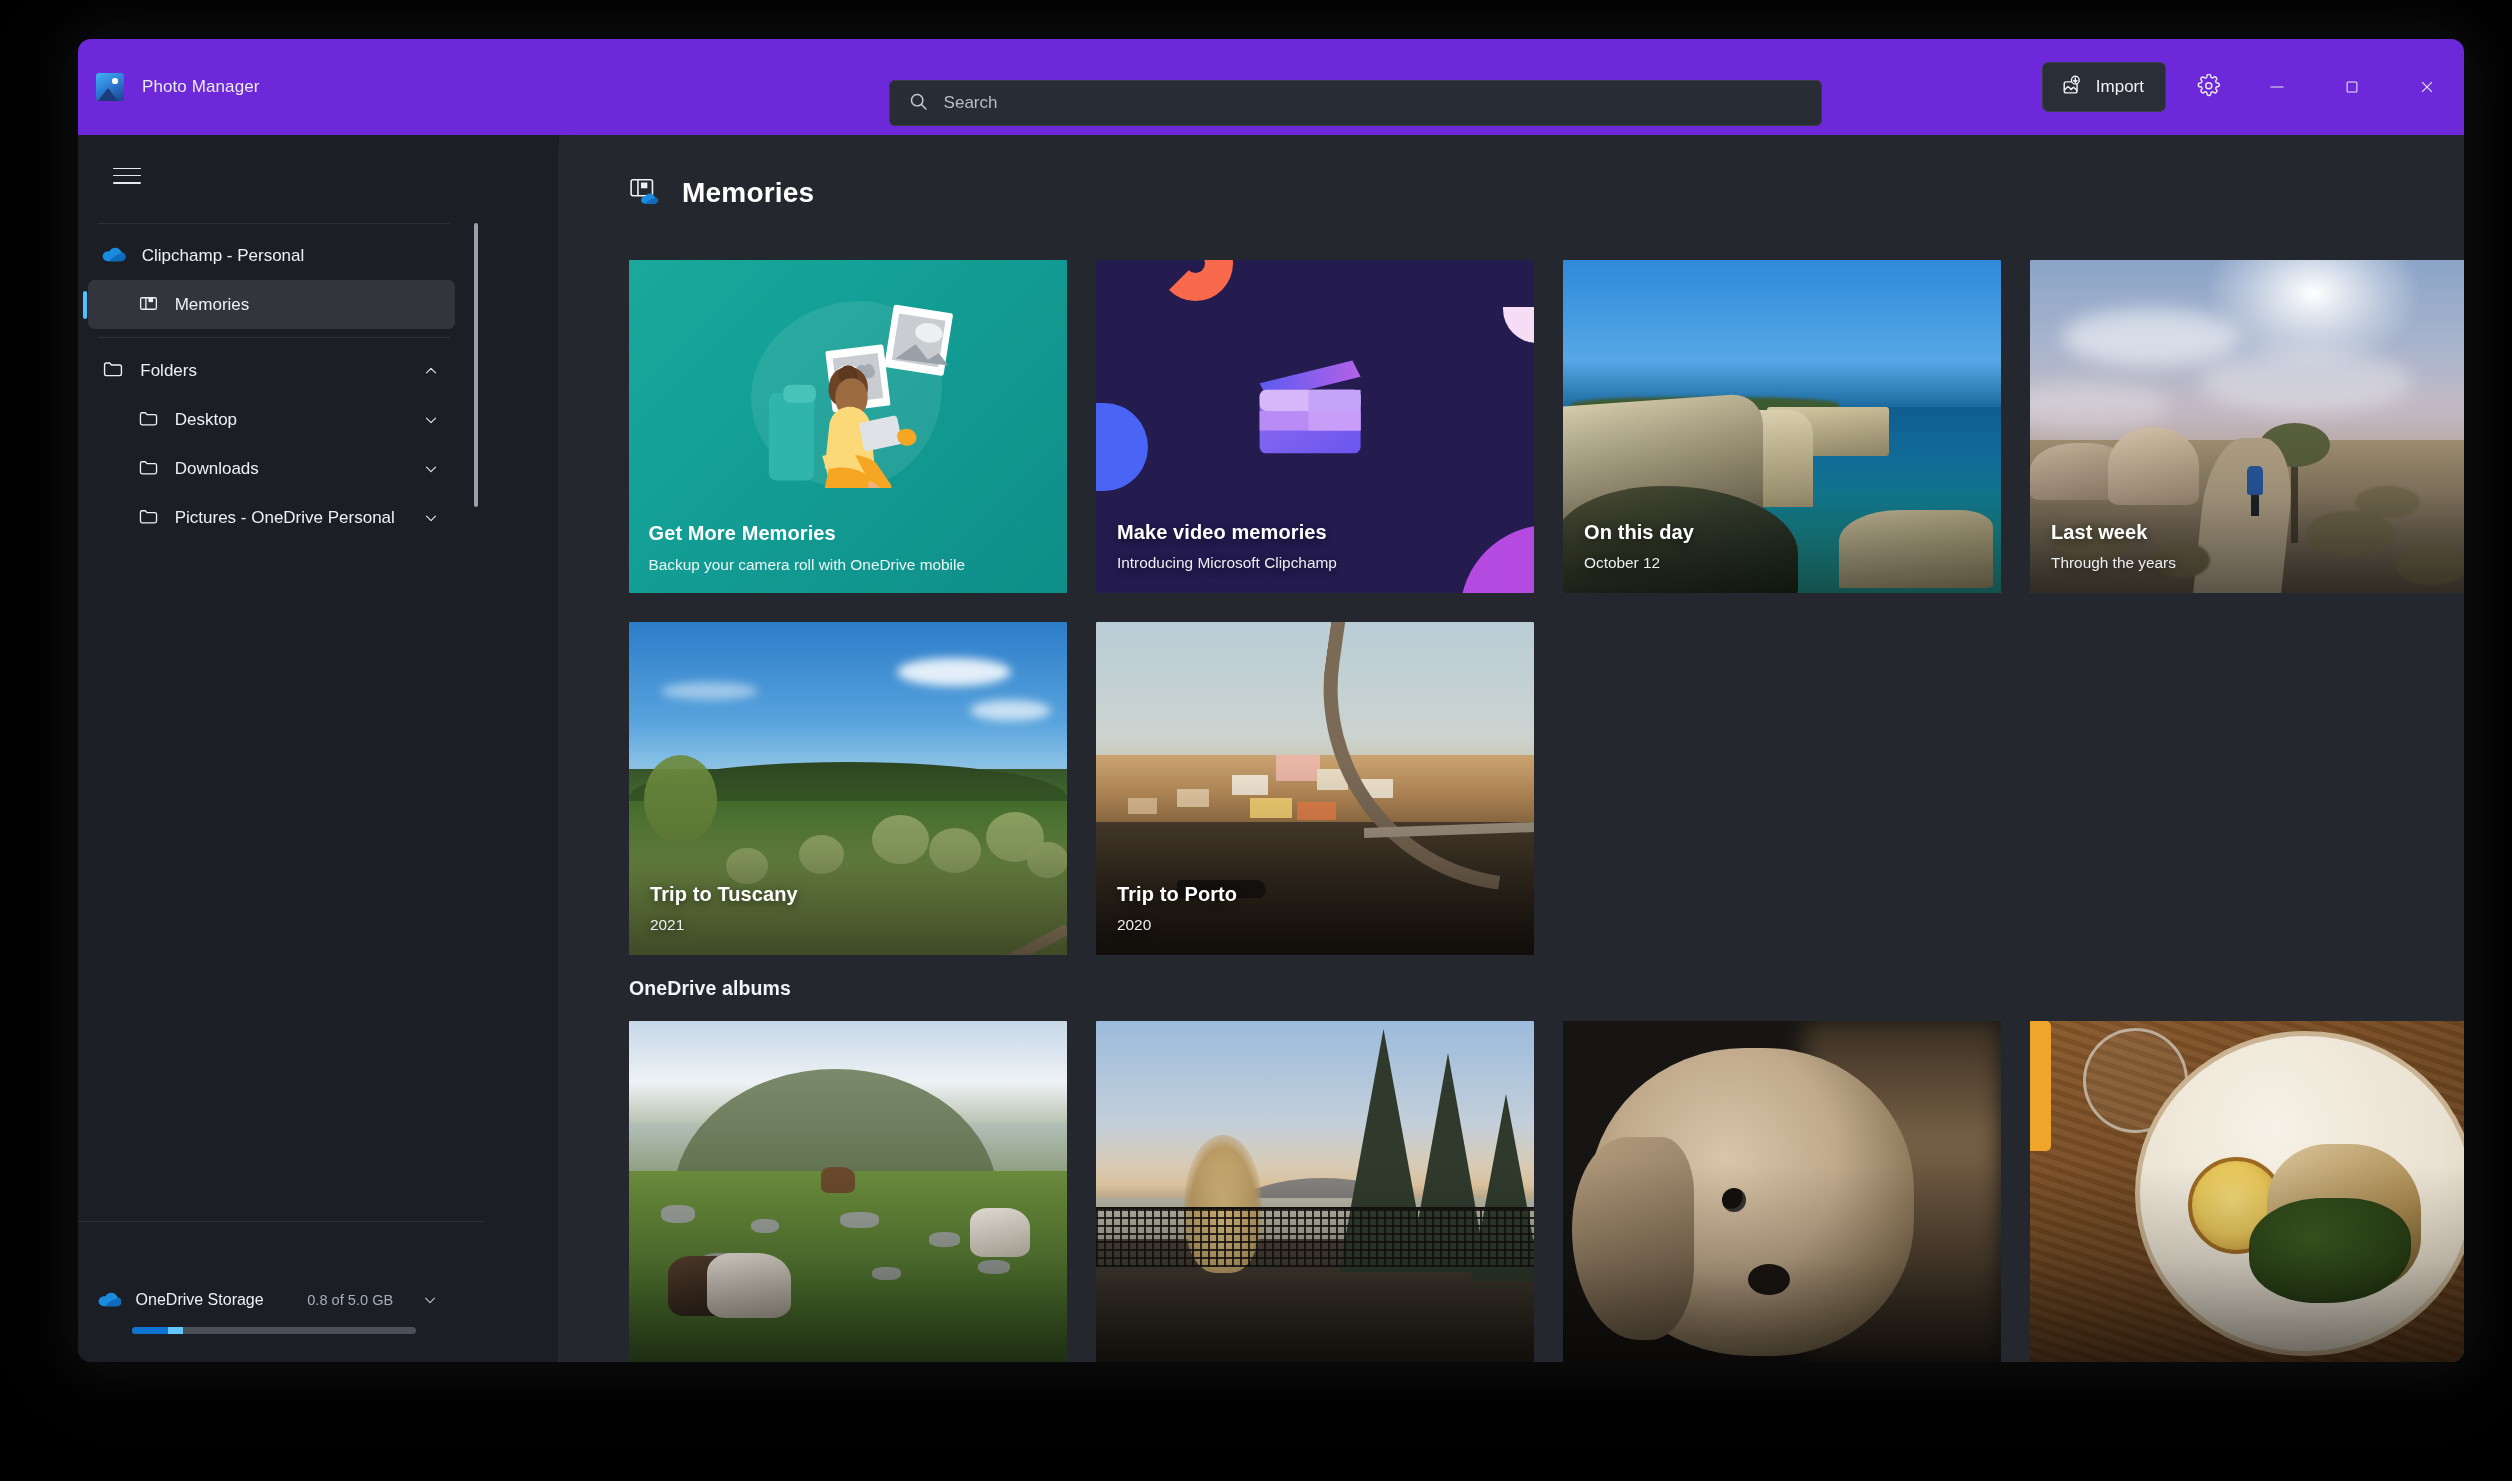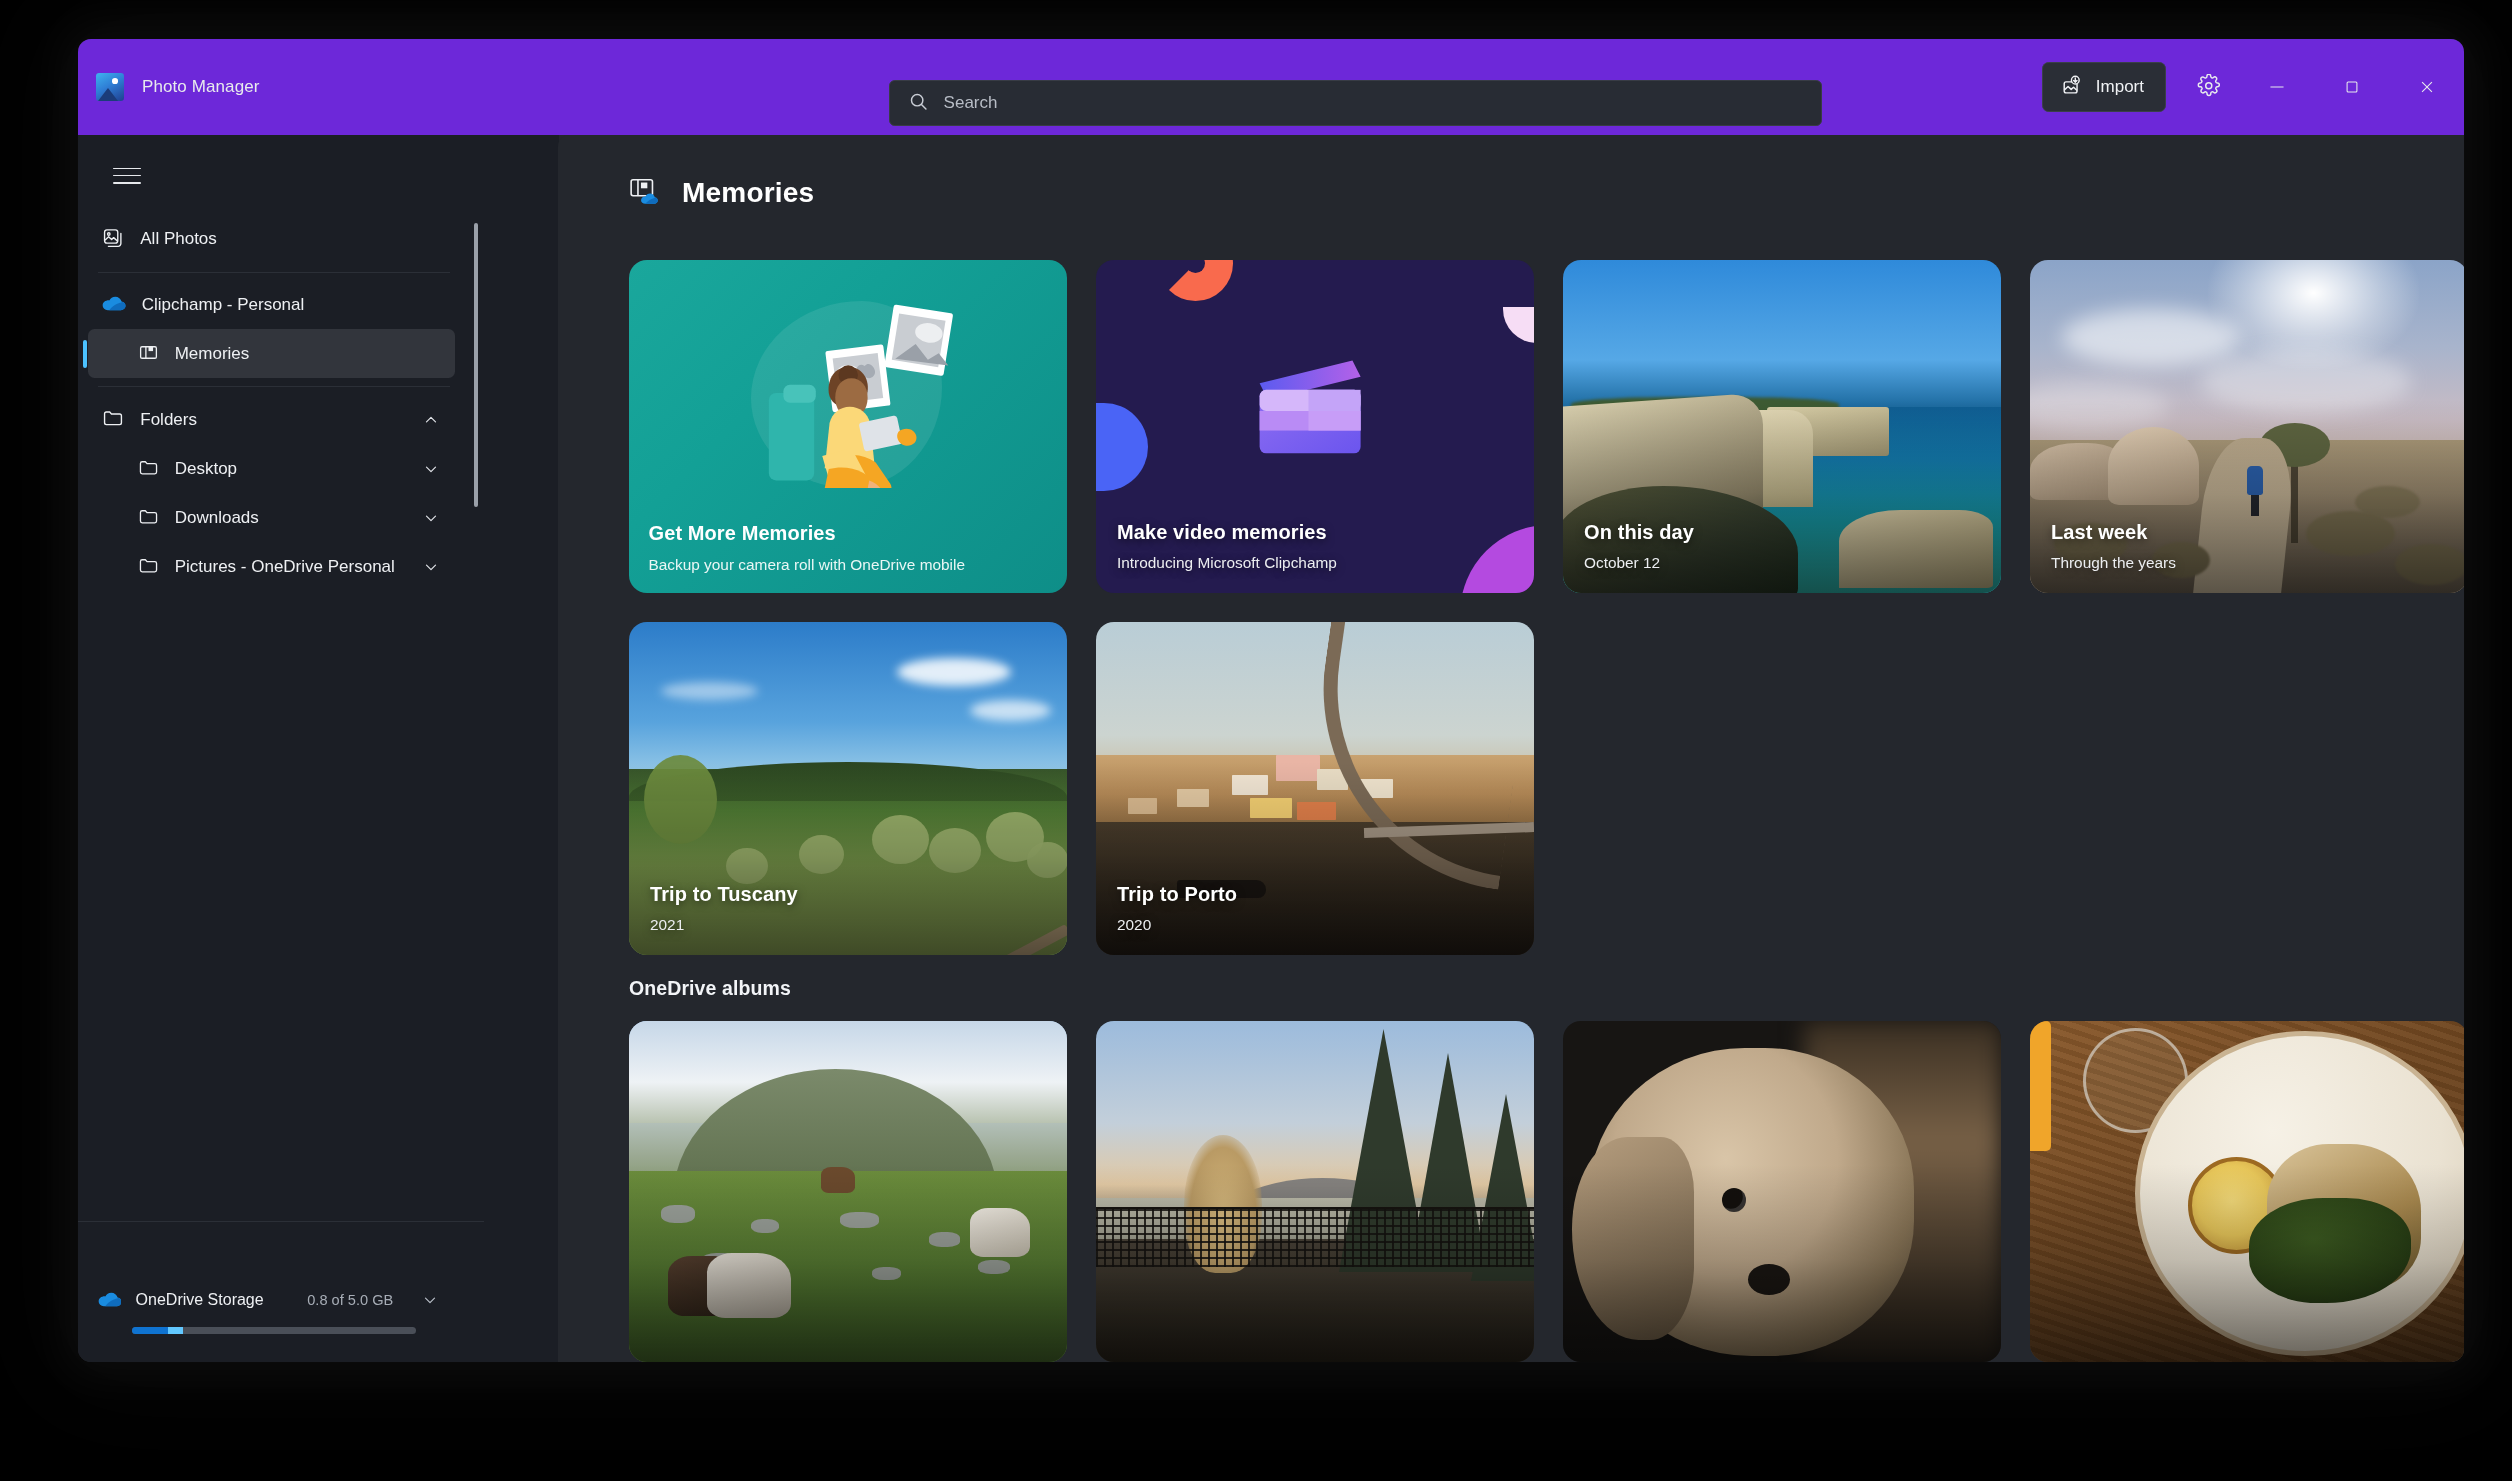--- a/index.html
+++ b/index.html
@@ -185,21 +185,21 @@
 
   .section-title {
     font-size: 19.5px; color: #f2f4f7; font-weight: 600;
     margin-bottom: 21px; letter-spacing: 0.1px;
   }
 
   .card-grid { display: flex; flex-wrap: wrap; gap: 29px; width: 2021px; }
 
   .card {
     width: 438px; height: 333px;
-    border-radius: 18px; overflow: hidden;
+    border-radius: 1px; overflow: hidden;
     position: relative; cursor: pointer;
     flex: none;
   }
   .card-caption {
     position: absolute; left: 21px; bottom: 21px; right: 21px;
     text-shadow: 0 1.6px 8px rgba(0,0,0,.55);
   }
   .card-title { font-size: 20px; font-weight: 700; color: #ffffff; letter-spacing: 0.1px; }
   .card-sub   { font-size: 15.4px; color: #eceef1; margin-top: 10.5px; font-weight: 400; }
 
@@ -557,31 +557,20 @@
       <div id="hamburger">
         <div class="bars">
             <span></span>
             <span></span>
             <span></span>
           </div>
       </div>
 
       <div id="nav">
 
-        <div class="nav-item">
-          <span>
-            <svg width="22" height="22" viewBox="0 0 24 24" fill="none" stroke="#eef0f3" stroke-width="1.5">
-              <rect x="2.8" y="3.2" width="14.4" height="14.4" rx="2.6"></rect>
-              <circle cx="7.4" cy="7.6" r="1.35"></circle>
-              <path d="M3.2 14.4l4-3.8 3.3 3 2.2-2 4.4 4" stroke-linejoin="round"></path>
-              <path d="M20.6 7.1v11a3 3 0 01-3 3H7" stroke-linecap="round"></path>
-            </svg>
-          </span>
-          <span class="nav-label">All Photos</span>
-        </div>
 
         <div class="nav-sep"></div>
 
         <div class="nav-item">
           <span>
             <svg width="23.5" height="18" viewBox="0 0 32 22">
               <path d="M9.8 20.8h15.9c3.4 0 6.3-2.6 6.3-5.9 0-3-2.3-5.5-5.3-5.8-.9-3.9-4.4-6.7-8.6-6.7-3.6 0-6.7 2.1-8.1 5.1-.2 0-.4-.1-.6-.1C4.2 7.4.9 10.5.9 14.2c0 3.7 3.2 6.6 7 6.6z" fill="#1a8ce0"></path>
               <path d="M9.8 20.8h15.9c3.4 0 6.3-2.6 6.3-5.9 0-2.2-1.2-4.1-3.1-5.1-2.2.1-12.8 2.4-19.1 11z" fill="#0f6cbd"></path>
             </svg>
           </span>

